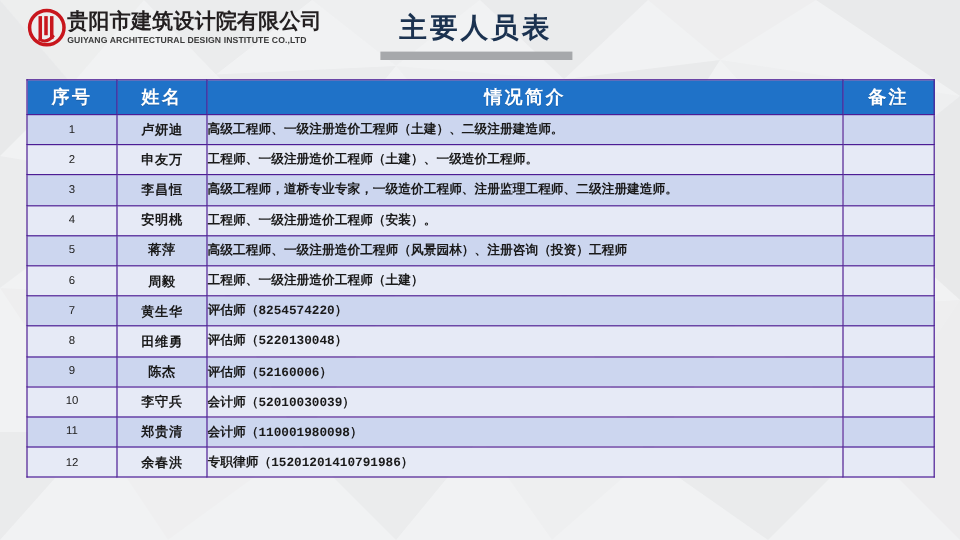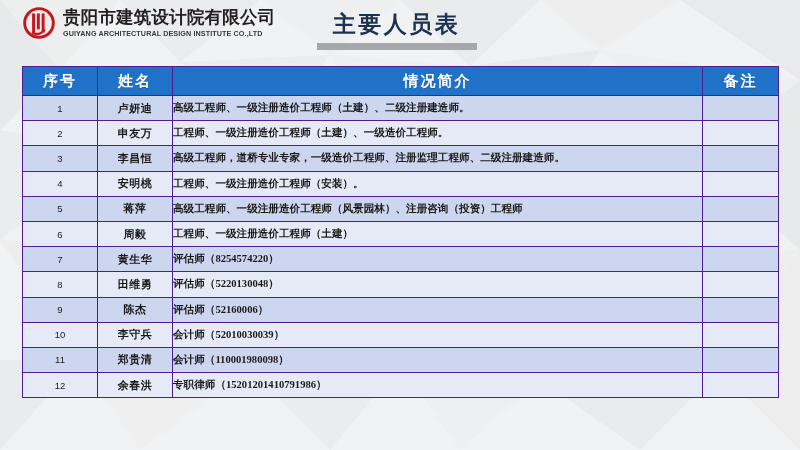--- a/index.html
+++ b/index.html
@@ -39,21 +39,20 @@
     height: 62px;
     z-index: 3;
   }
 
   .logo-wrap {
     position: absolute;
     left: 22px;
     top: 6px;
     display: flex;
     align-items: center;
-    gap: 7px;
   }
   .logo-mark {
     width: 34px;
     height: 34px;
     flex: 0 0 34px;
   }
   .logo-text {
     display: flex;
     flex-direction: column;
     justify-content: center;
@@ -125,21 +124,21 @@
     height: 28px;
     text-align: center;
     letter-spacing: 2px;
     font-family: "DejaVu Sans", "Liberation Sans", sans-serif;
     text-shadow: 0 1px 0 rgba(0,0,0,0.18);
   }
   tbody td {
     height: 24.2px;
     font-size: 10.5px;
     color: #1a1a1a;
-    font-family: Liberation Serif, serif;
+    font-family: Liberation Mono, monospace;
   }
   tbody tr.odd td { background: #ccd6ef; }
   tbody tr.even td { background: #e6eaf6; }
 
   td.c-idx {
     text-align: center;
     font-size: 9.5px;
     color: #222;
     font-family: "Liberation Sans", sans-serif;
   }

